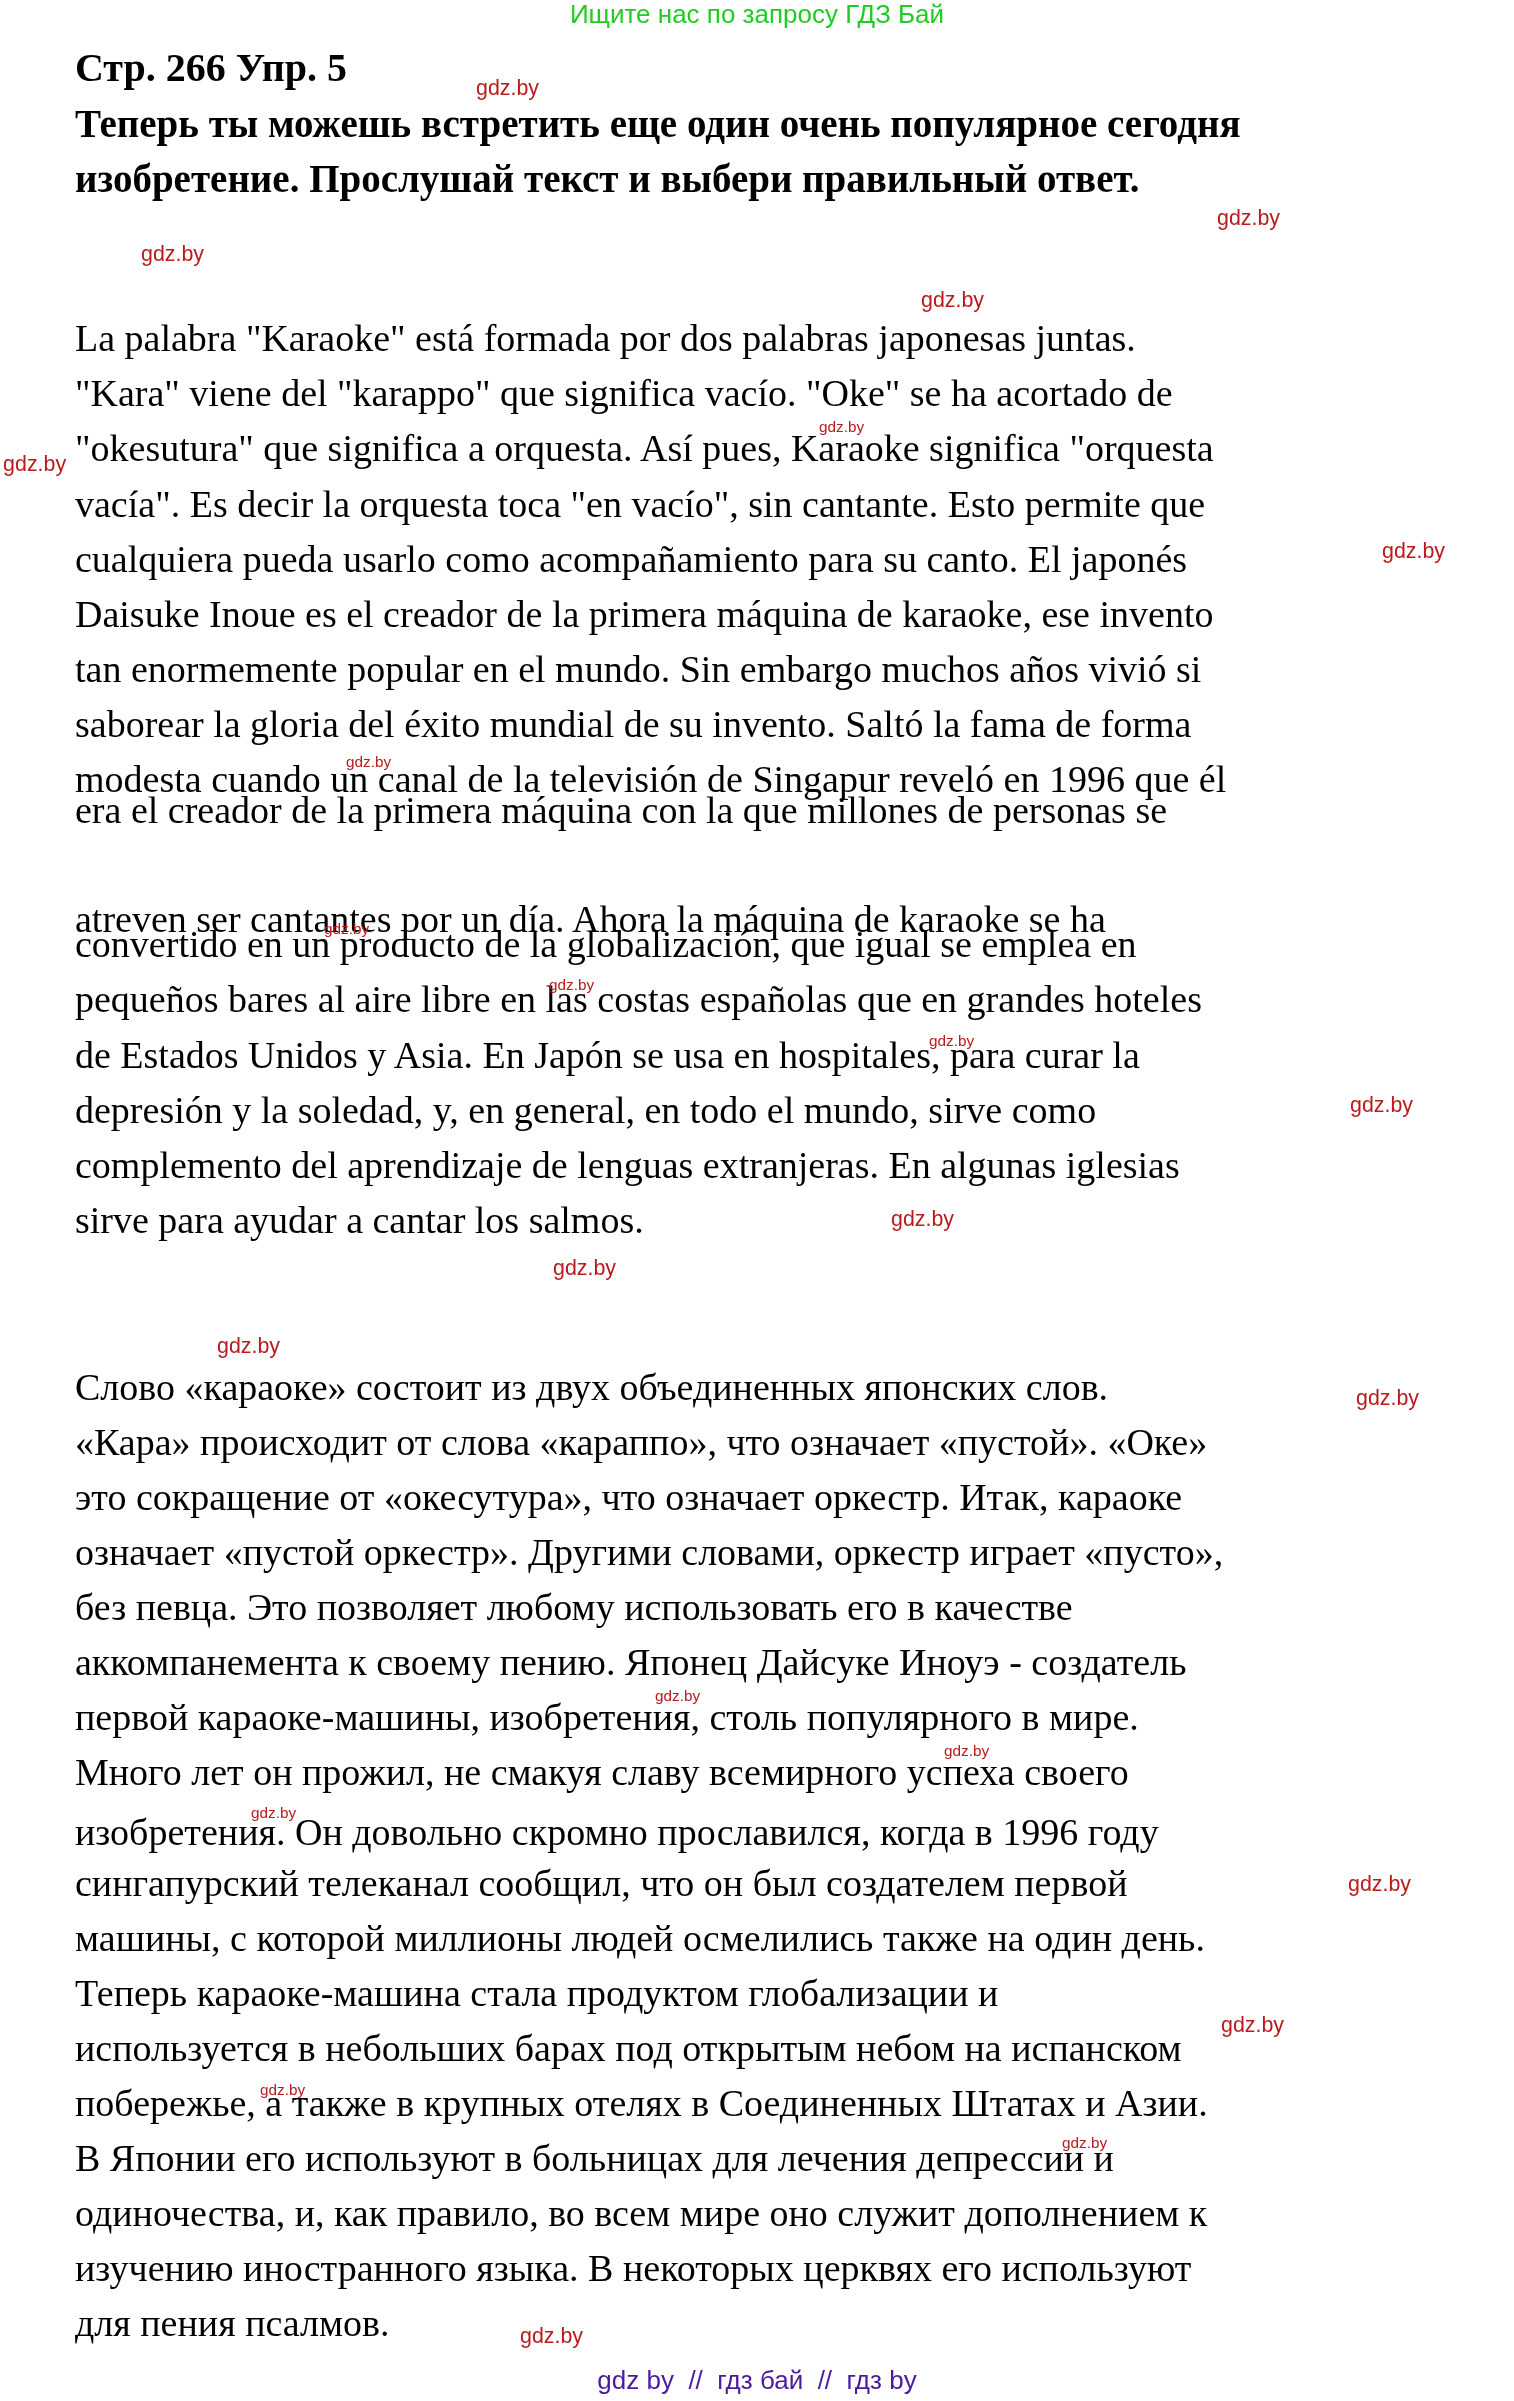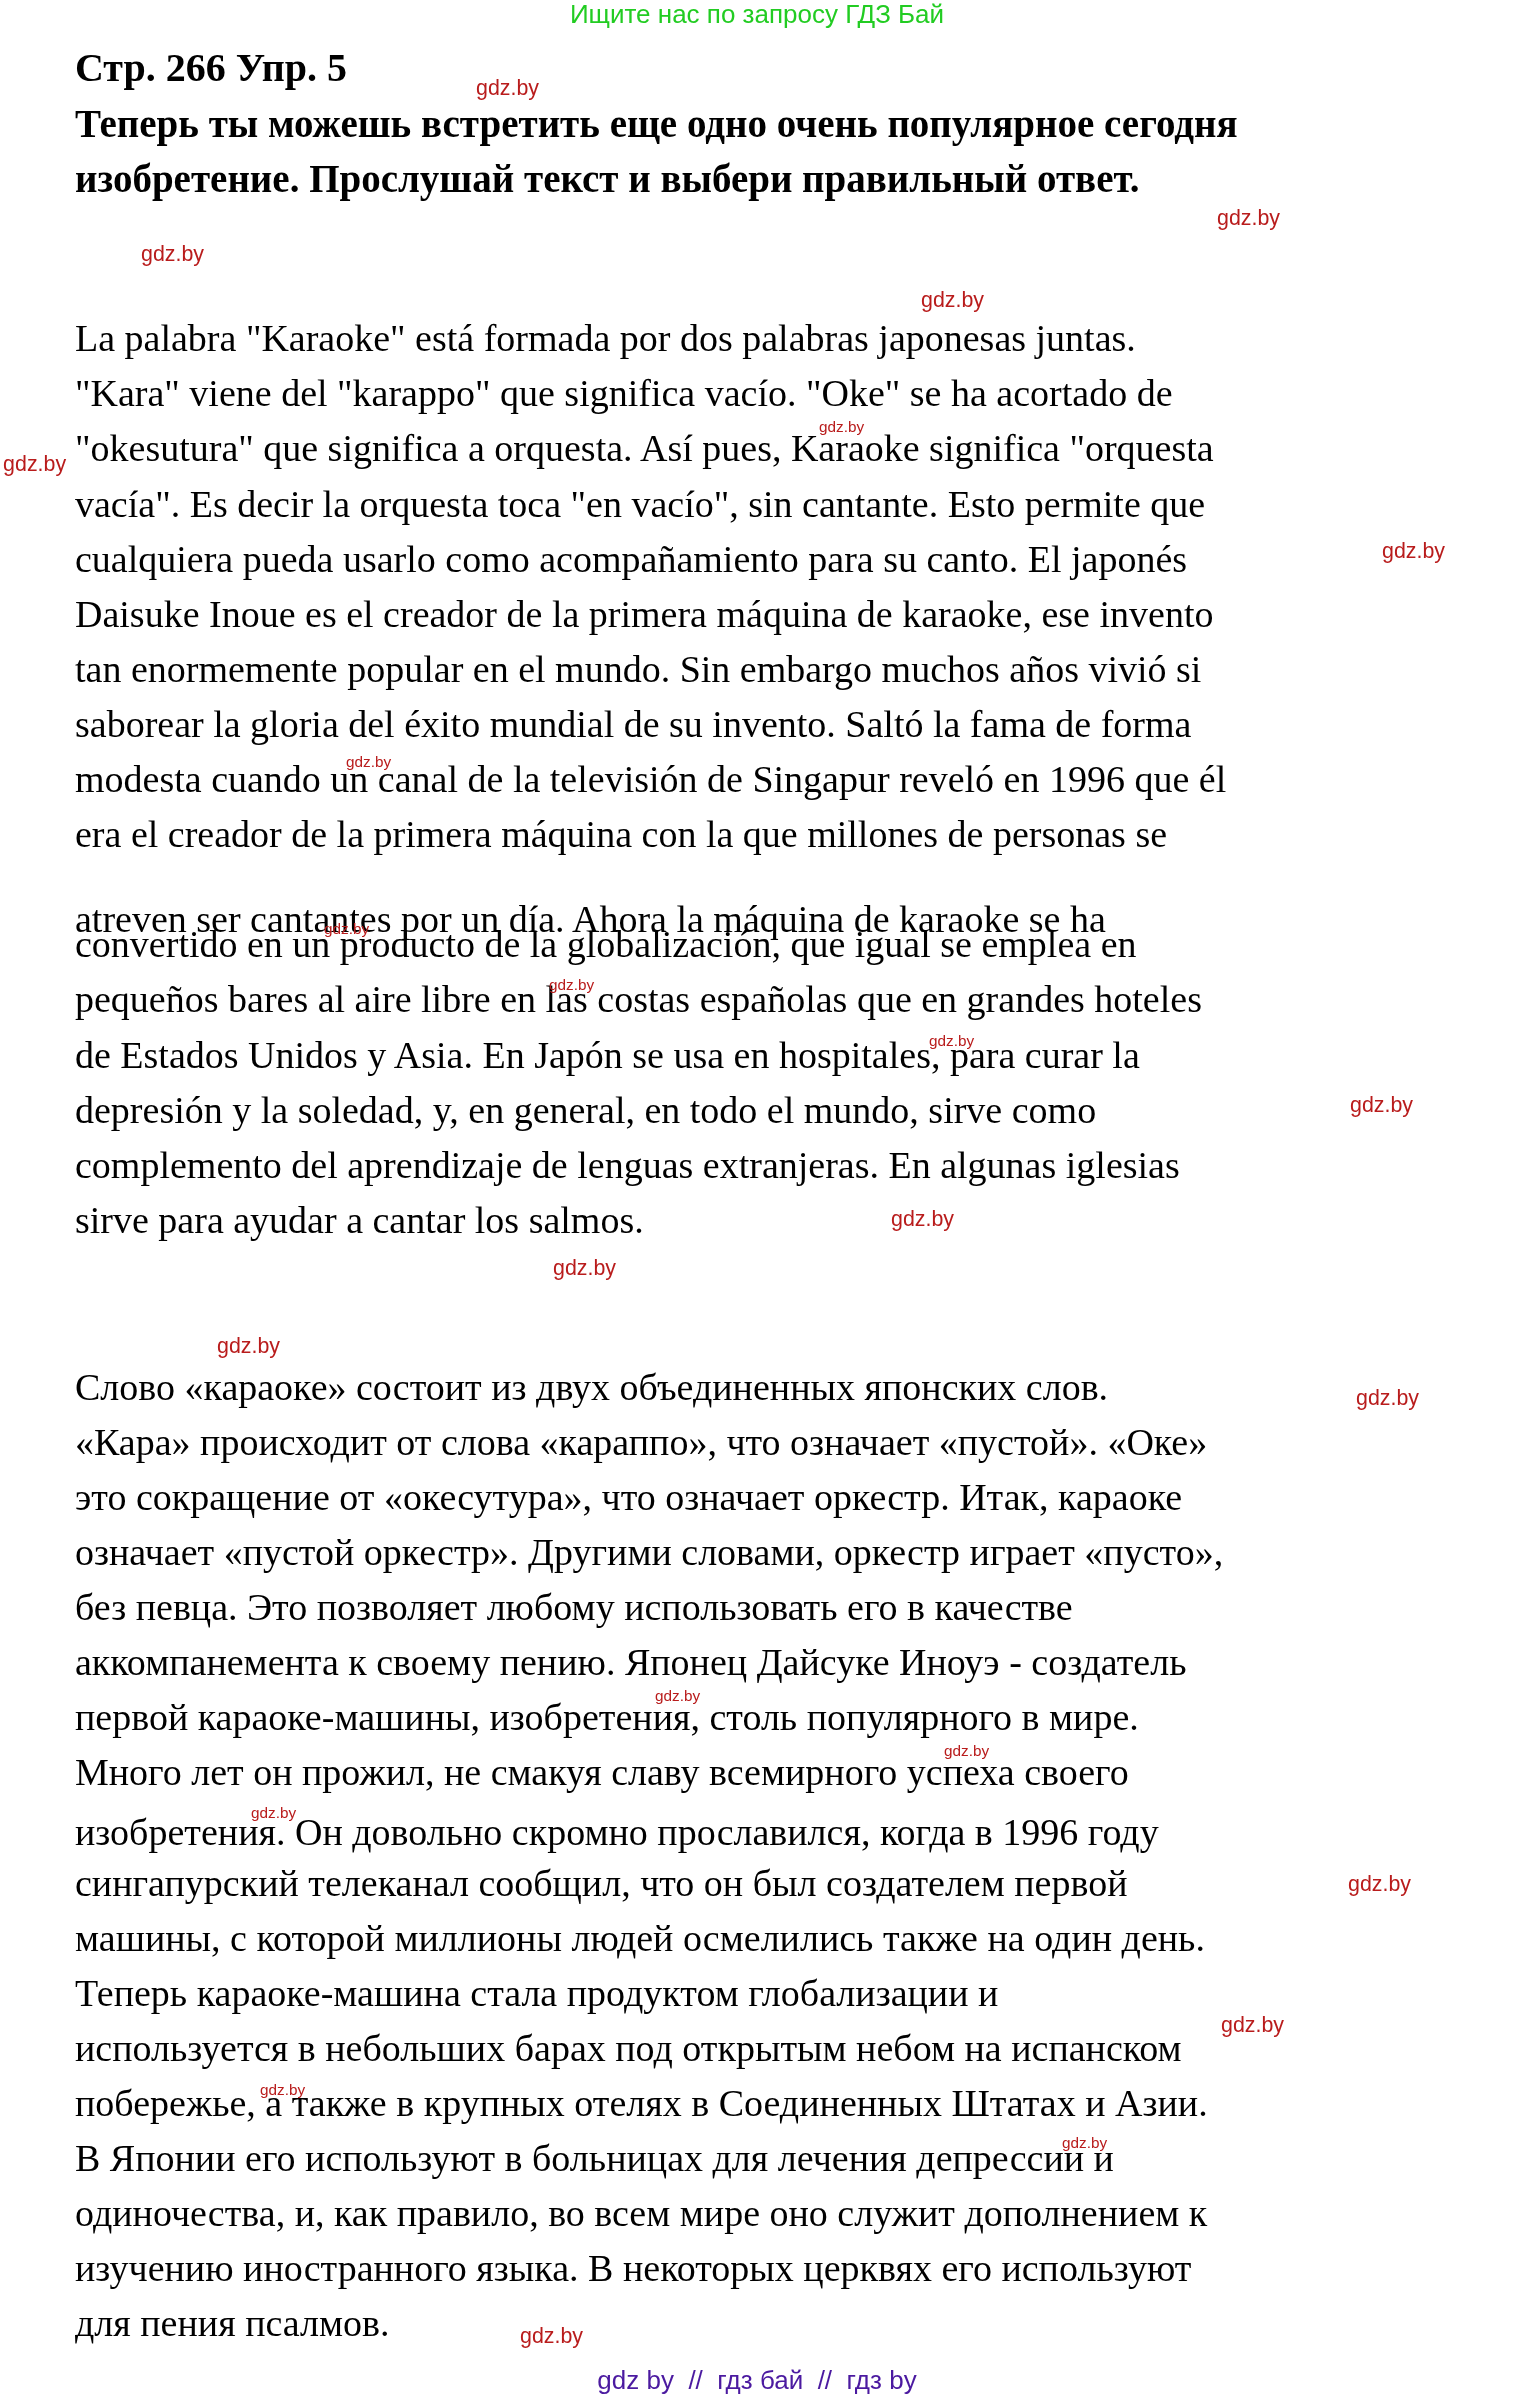--- a/index.html
+++ b/index.html
@@ -16,34 +16,34 @@
     color: #000; white-space: nowrap; line-height: 46px; }
   .wm { position: absolute; font-family: "Liberation Sans", sans-serif; font-size: 21.4px; color: #b91c1c;
     line-height: 23px; white-space: nowrap; }
 </style>
 </head>
 <body>
 
 <div class="banner">Ищите нас по запросу ГДЗ Бай</div>
 
 <div class="title">Стр. 266 Упр. 5</div>
-<div class="task" style="top:101px">Теперь ты можешь встретить еще одно очень популярное сегодня</div>
+<div class="task" style="top:101px">Теперь ты можешь встретить еще один очень популярное сегодня</div>
 <div class="task" style="top:156px">изобретение. Прослушай текст и выбери правильный ответ.</div>
 
 <div>
   <div class="line" style="top:315px">La palabra "Karaoke" está formada por dos palabras japonesas juntas.</div>
   <div class="line" style="top:370px">"Kara" viene del "karappo" que significa vacío. "Oke" se ha acortado de</div>
   <div class="line" style="top:425px">"okesutura" que significa a orquesta. Así pues, Karaoke significa "orquesta</div>
   <div class="line" style="top:481px">vacía". Es decir la orquesta toca "en vacío", sin cantante. Esto permite que</div>
   <div class="line" style="top:536px">cualquiera pueda usarlo como acompañamiento para su canto. El japonés</div>
   <div class="line" style="top:591px">Daisuke Inoue es el creador de la primera máquina de karaoke, ese invento</div>
   <div class="line" style="top:646px">tan enormemente popular en el mundo. Sin embargo muchos años vivió si</div>
   <div class="line" style="top:701px">saborear la gloria del éxito mundial de su invento. Saltó la fama de forma</div>
   <div class="line" style="top:756px">modesta cuando un canal de la televisión de Singapur reveló en 1996 que él</div>
-  <div class="line" style="top:811px">era el creador de la primera máquina con la que millones de personas se</div>
+  <div class="line" style="top:787px">era el creador de la primera máquina con la que millones de personas se</div>
   <div class="line" style="top:896px">atreven ser cantantes por un día. Ahora la máquina de karaoke se ha</div>
   <div class="line" style="top:921px">convertido en un producto de la globalización, que igual se emplea en</div>
   <div class="line" style="top:976px">pequeños bares al aire libre en las costas españolas que en grandes hoteles</div>
   <div class="line" style="top:1032px">de Estados Unidos y Asia. En Japón se usa en hospitales, para curar la</div>
   <div class="line" style="top:1087px">depresión y la soledad, y, en general, en todo el mundo, sirve como</div>
   <div class="line" style="top:1142px">complemento del aprendizaje de lenguas extranjeras. En algunas iglesias</div>
   <div class="line" style="top:1197px">sirve para ayudar a cantar los salmos.</div>
 </div>
 
 <div>

